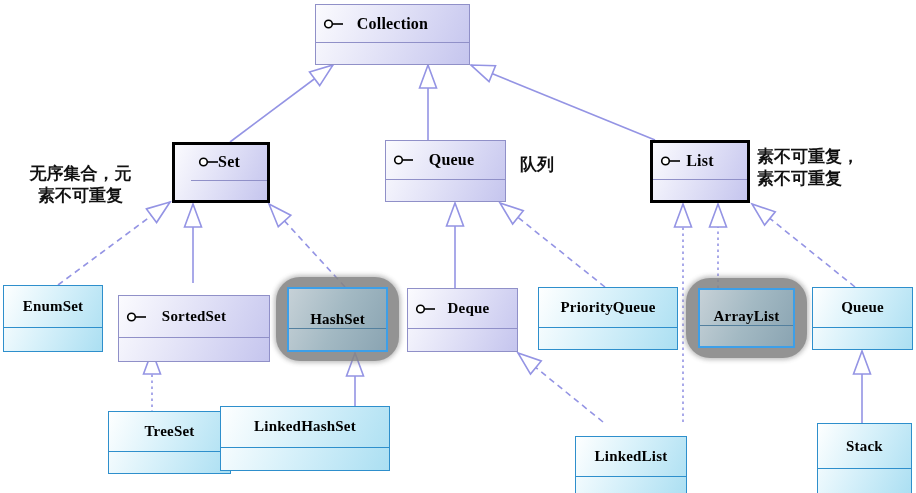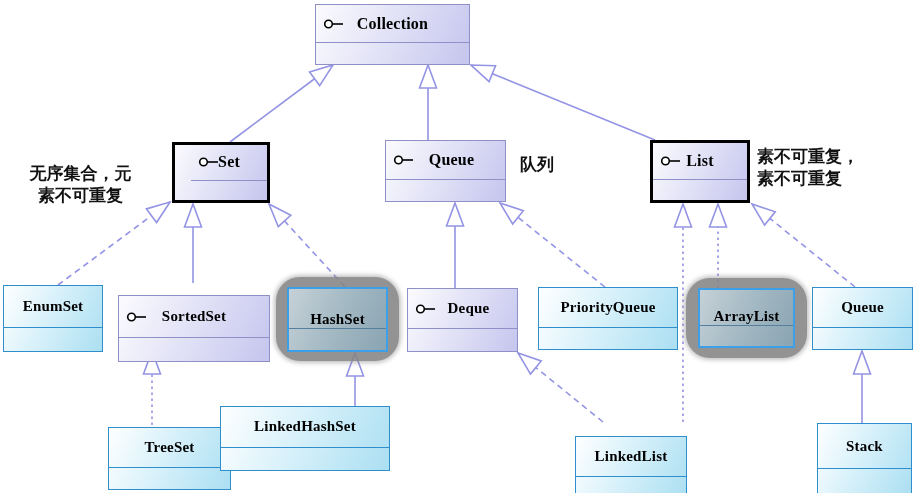--- a/index.html
+++ b/index.html
@@ -174,21 +174,21 @@
     <div class="body"></div>
   </div>
 
   <div class="node cls" style="left:812px;top:287px;width:101px;height:63px;">
     <div class="title">
         <span class="lbl">Queue</span>
       </div>
     <div class="body"></div>
   </div>
 
-  <div class="node cls" style="left:108px;top:427px;width:123px;height:63px;">
+  <div class="node cls" style="left:108px;top:411px;width:123px;height:63px;">
     <div class="title">
         <span class="lbl">TreeSet</span>
       </div>
     <div class="body"></div>
   </div>
 
   <div class="node cls" style="left:220px;top:406px;width:170px;height:65px;">
     <div class="title">
         <span class="lbl">LinkedHashSet</span>
       </div>

